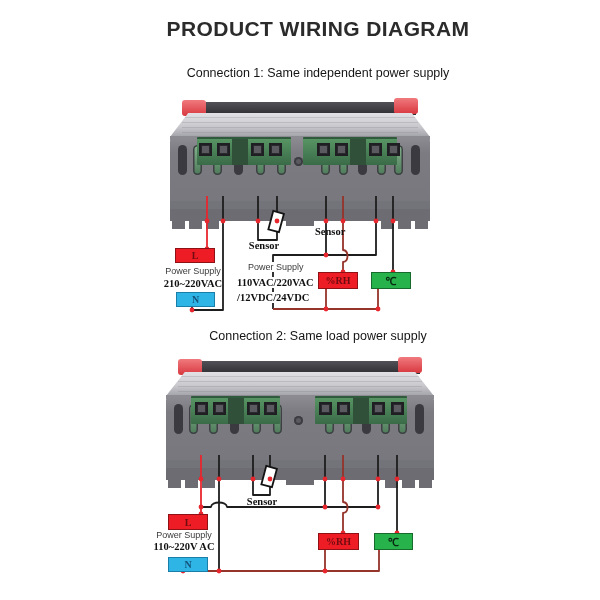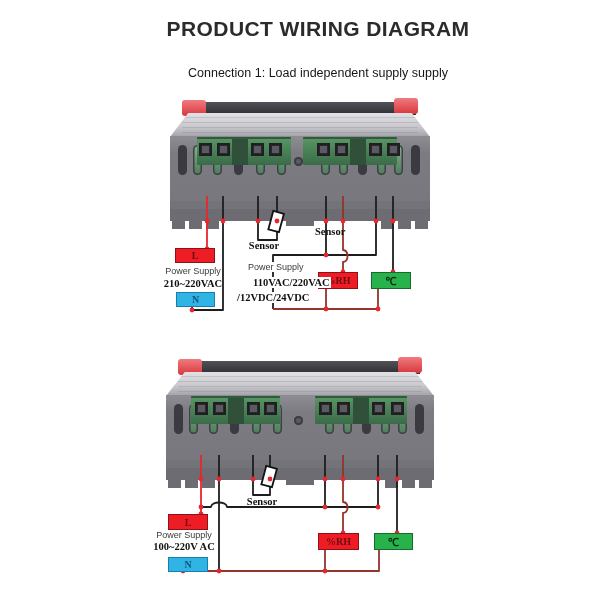--- a/index.html
+++ b/index.html
@@ -56,21 +56,22 @@
   .lbl.small{font-size:9px;color:#3a3a3a;}
   .lbl.center{text-align:center;}
   .lbl.bg{background:#fff;padding:0 1px;}
 </style>
 </head>
 <body>
 
 <div class="canvas">
 
   <div class="abs page-title">PRODUCT WIRING DIAGRAM</div>
-  <div class="abs conn-label" style="top:66px">Connection 1: Load independent supply supply</div>
+  <div class="abs conn-label" style="top:66px">Connection 1: Same independent power supply</div>
+  <div class="abs conn-label" style="top:329px">Connection 2: Same load power supply</div>
 
   <div class="device" id="device1" style="left:170px;top:97px;width:260px;height:134px">
       <div class="dev-bezel" style="left:14px;width:232px"></div>
       <div class="dev-corner" style="left:12px;top:3px"></div>
       <div class="dev-corner" style="left:224px;top:1px"></div>
       <div class="dev-topface" style=""></div>
       <div class="dev-topedge" style=""></div>
       <div class="dev-body" style="">
         <div class="vent d" style="left:8px"></div>
         <div class="vent g" style="left:23px"></div>
@@ -227,28 +228,28 @@
 
   <div class="tbox red" style="left:175px;top:248px;width:38px;height:13px">L</div>
   <div class="tbox blue" style="left:176px;top:292px;width:37px;height:13px">N</div>
   <div class="tbox red" style="left:318px;top:272px;width:38px;height:15px">%RH</div>
   <div class="tbox green" style="left:371px;top:272px;width:38px;height:15px;font-size:11px;color:#072a10">℃</div>
 
   <div class="lbl small center" style="left:153px;top:266px;width:80px">Power Supply</div>
   <div class="lbl serifb center" style="left:153px;top:278px;width:80px">210~220VAC</div>
 
   <div class="lbl small bg" style="left:247px;top:262px">Power Supply</div>
-  <div class="lbl serifb bg" style="left:252px;top:277px">110VAC/220VAC</div>
+  <div class="lbl serifb bg" style="left:236px;top:277px">110VAC/220VAC</div>
   <div class="lbl serifb bg" style="left:236px;top:292px">/12VDC/24VDC</div>
 
   <div class="lbl serifb center" style="left:240px;top:240px;width:48px">Sensor</div>
   <div class="lbl serifb" style="left:315px;top:226px">Sensor</div>
 
   <div class="tbox red" style="left:168px;top:514px;width:38px;height:14px">L</div>
   <div class="tbox blue" style="left:168px;top:557px;width:38px;height:13px">N</div>
   <div class="tbox red" style="left:318px;top:533px;width:39px;height:15px">%RH</div>
   <div class="tbox green" style="left:374px;top:533px;width:37px;height:15px;font-size:11px;color:#072a10">℃</div>
 
   <div class="lbl small center" style="left:144px;top:530px;width:80px">Power Supply</div>
-  <div class="lbl serifb center" style="left:144px;top:541px;width:80px">100~220V AC</div>
+  <div class="lbl serifb center" style="left:144px;top:541px;width:80px">110~220V AC</div>
   <div class="lbl serifb center" style="left:238px;top:496px;width:48px">Sensor</div>
 
 </div>
 
 </body></html>

